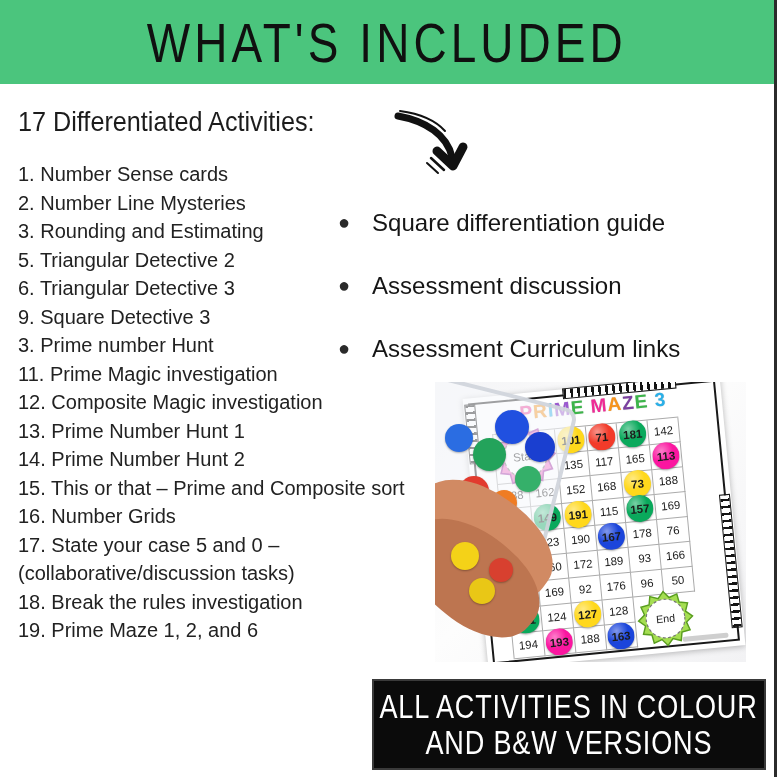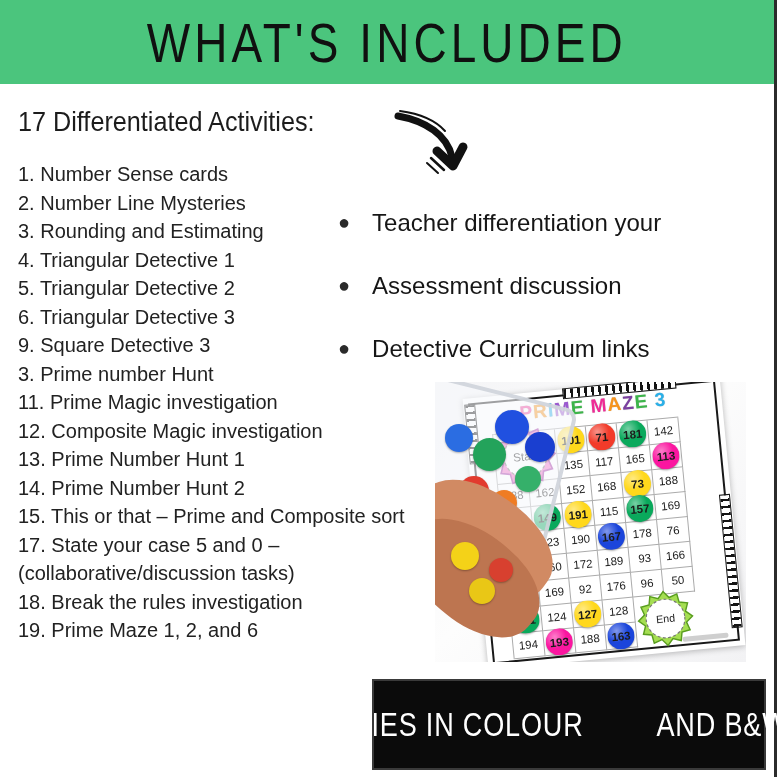--- a/index.html
+++ b/index.html
@@ -108,77 +108,77 @@
   }
   .hand-shade {
     position:absolute; left:-38px; top:150px; width:150px; height:90px;
     background:#bd7550; border-radius:55% 45% 50% 50%; transform:rotate(40deg);
   }
 
   
   .bw-banner {
     position:absolute; left:372px; top:679px; width:394px; height:91px;
     background:#0b0b0b; border:2px solid #3a3a3a; box-sizing:border-box;
-    display:flex; flex-direction:row; align-items:center; justify-content:center;
+    display:flex; flex-direction:column; align-items:center; justify-content:center;
   }
   .bw-line {
     color:#ffffff; font-size:33px; line-height:36px; letter-spacing:1px;
     transform:scaleX(0.82); white-space:nowrap;
   }
 </style>
 </head>
 <body>
 
 <div class="green-banner">
   <div class="title">WHAT'S INCLUDED</div>
 </div>
 
 <div class="edge-line"></div>
 
 <h2 class="activities-heading">17 Differentiated Activities:</h2>
 <ul class="activities-list">
     <li class="act-item">1. Number Sense cards</li>
     <li class="act-item">2. Number Line Mysteries</li>
     <li class="act-item">3. Rounding and Estimating</li>
-    <li class="act-item">4. Triangular Detective 1</li>
     <li class="act-item">5. Triangular Detective 2</li>
     <li class="act-item">6. Triangular Detective 3</li>
     <li class="act-item">9. Square Detective 3</li>
     <li class="act-item">3. Prime number Hunt</li>
     <li class="act-item">11. Prime Magic investigation</li>
     <li class="act-item">12. Composite Magic investigation</li>
     <li class="act-item">13. Prime Number Hunt 1</li>
     <li class="act-item">14. Prime Number Hunt 2</li>
     <li class="act-item">15. This or that – Prime and Composite sort</li>
+    <li class="act-item">16. Number Grids</li>
     <li class="act-item">17. State your case 5 and 0 –
 (collaborative/discussion tasks)</li>
     <li class="act-item">18. Break the rules investigation</li>
     <li class="act-item">19. Prime Maze 1, 2, and 6</li>
   </ul>
 
 <svg class="arrow" width="80" height="75" viewBox="0 0 80 75">
   <path d="M6 10 C 34 15, 55 29, 60 51" fill="none" stroke="#111111" stroke-width="7" stroke-linecap="round"></path>
   <path d="M8 5 C 30 8, 45 16, 53 25" fill="none" stroke="#111111" stroke-width="2" stroke-linecap="round"></path>
   <path d="M45 45 L61 60 L71 41" fill="none" stroke="#111111" stroke-width="9" stroke-linecap="round" stroke-linejoin="round"></path>
   <path d="M39 52 L52 64" fill="none" stroke="#111111" stroke-width="2.5" stroke-linecap="round"></path>
   <path d="M35 57 L46 67" fill="none" stroke="#111111" stroke-width="2" stroke-linecap="round"></path>
 </svg>
 
 <ul class="features-list">
     <li class="feature">
       <span class="dot">●</span>
-      <span>Teacher differentiation your</span>
+      <span>Square differentiation guide</span>
     </li>
     <li class="feature">
       <span class="dot">●</span>
       <span>Assessment discussion</span>
     </li>
     <li class="feature">
       <span class="dot">●</span>
-      <span>Detective Curriculum links</span>
+      <span>Assessment Curriculum links</span>
     </li>
   </ul>
 
 <div class="photo">
 
   <div class="paper">
     <div class="paper-frame"></div>
     <div class="stripe-h stripe-top"></div>
     <div class="stripe-v stripe-right"></div>
     <div class="stripe-v stripe-left"></div>

